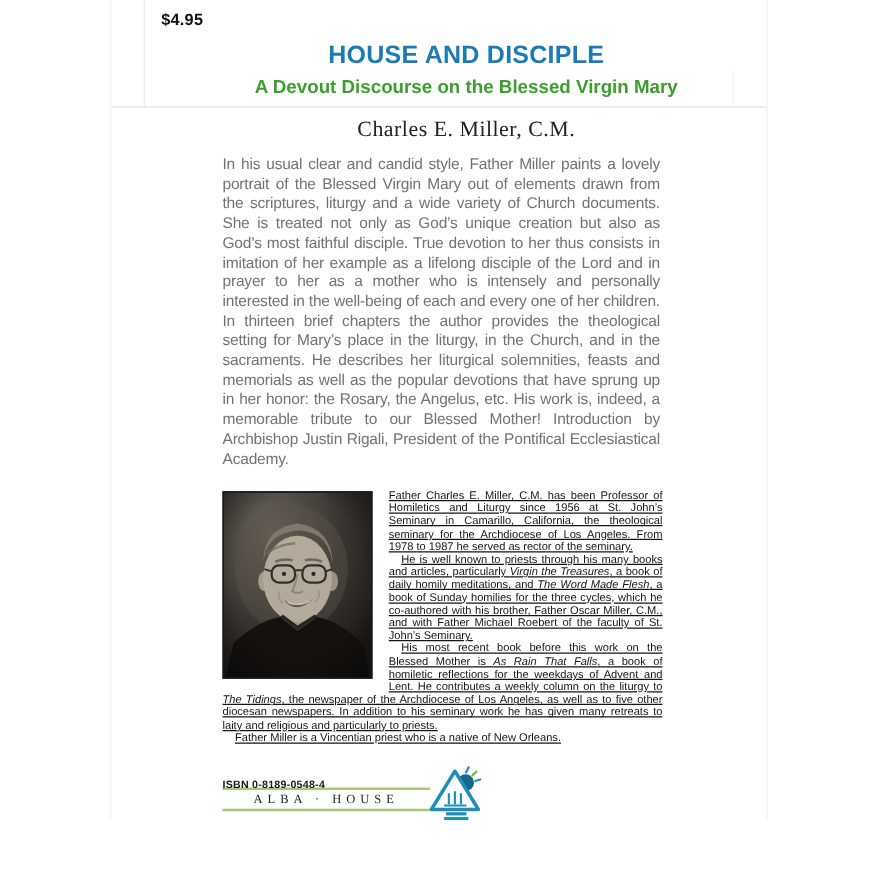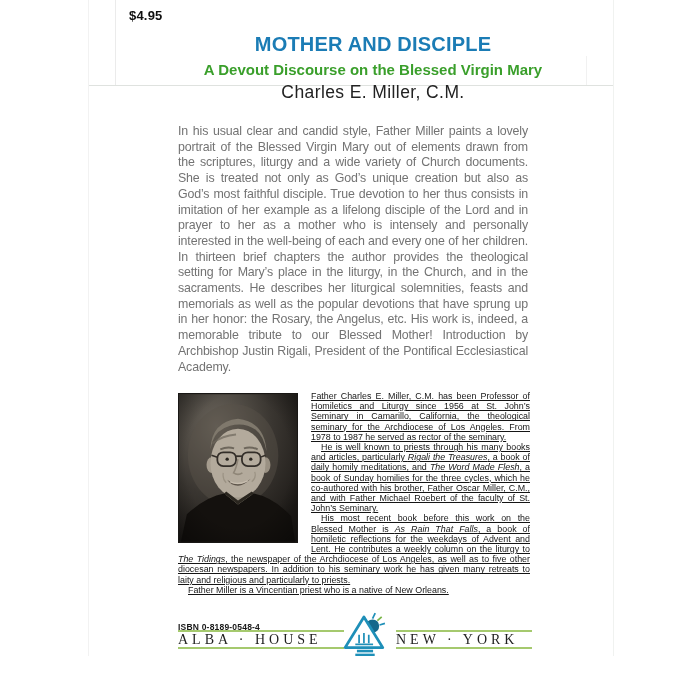--- a/index.html
+++ b/index.html
@@ -22,21 +22,21 @@
   }
 
   .headings { position:absolute; left:90px; top:33px; width:566px; text-align:center; }
   .title {
     font-size:20px; font-weight:bold; color:#1b7cb5; letter-spacing:.2px; line-height:22px;
   }
   .subtitle {
     margin-top:5px; font-size:15px; font-weight:bold; color:#3a9f2b; line-height:19px;
   }
   .author {
-    margin-top:2px; font-size:17.5px; font-weight:normal; color:#222; letter-spacing:.4px; line-height:22px;
+    margin-top:13px; font-size:17.5px; font-weight:normal; color:#222; letter-spacing:.4px; line-height:22px;font-family:Liberation Serif, serif;
   }
 
   .blurb {
     position:absolute; left:178px; top:124px; width:350px;
     font-size:12.4px; line-height:15.7px; letter-spacing:-0.15px;
     text-align:justify; color:#737373;
   }
 
   .bio {
     position:absolute; left:178px; top:391px; width:352px;
@@ -48,22 +48,22 @@
   .photo-wrap {
     float:left; width:120px; height:150px; margin:2px 13px 6px 0;
     border:1px solid #191715; box-sizing:border-box; background:#242019;
   }
   .photo-wrap svg { display:block; width:100%; height:100%; }
 
   .banner { position:absolute; left:178px; top:630px; width:354px; height:26px; }
   .banner-seg {
     position:absolute; top:0; height:15px; line-height:15px;
     border-top:2px solid #a5c96e; border-bottom:2px solid #a5c96e;
-    text-align:left; font-family:"Liberation Serif", serif;
-    font-size:14px; letter-spacing:4px; color:#1f1f1f; white-space:nowrap;
+    text-align:center; font-family:"Liberation Serif", serif;
+    font-size:10px; letter-spacing:4px; color:#1f1f1f; white-space:nowrap;
   }
   .seg-left  { left:0;  width:166px; }
   .seg-right { right:0; width:136px; }
   .logo-wrap { position:absolute; left:159px; top:-19px; width:56px; height:56px; }
   .logo-wrap svg { display:block; width:100%; height:100%; }
 
   .isbn {
     position:absolute; left:178px; top:622px;
     font-size:8.5px; font-weight:bold; letter-spacing:.2px; color:#161616;
   }
@@ -80,21 +80,21 @@
   <div class="edge rule-top"></div>
   <div class="edge edge-v1"></div>
   <div class="edge edge-v2"></div>
   <div class="edge edge-left"></div>
   <div class="edge edge-right"></div>
   <div class="edge edge-bottom"></div>
 
   <div class="price">$4.95</div>
 
   <div class="headings">
-    <div class="title">MOTHER AND DISCIPLE</div>
+    <div class="title">HOUSE AND DISCIPLE</div>
     <div class="subtitle">A Devout Discourse on the Blessed Virgin Mary</div>
     <div class="author">Charles E. Miller, C.M.</div>
   </div>
 
   <div class="blurb">In his usual clear and candid style, Father Miller paints a lovely portrait of the Blessed Virgin Mary out of elements drawn from the scriptures, liturgy and a wide variety of Church documents. She is treated not only as God’s unique creation but also as God’s most faithful disciple. True devotion to her thus consists in imitation of her example as a lifelong disciple of the Lord and in prayer to her as a mother who is intensely and personally interested in the well-being of each and every one of her children. In thirteen brief chapters the author provides the theological setting for Mary’s place in the liturgy, in the Church, and in the sacraments. He describes her liturgical solemnities, feasts and memorials as well as the popular devotions that have sprung up in her honor: the Rosary, the Angelus, etc. His work is, indeed, a memorable tribute to our Blessed Mother! Introduction by Archbishop Justin Rigali, President of the Pontifical Ecclesiastical Academy.</div>
 
   <div class="bio">
     <div class="photo-wrap">
       <svg viewBox="0 0 120 150" xmlns="http://www.w3.org/2000/svg">
         <defs>
@@ -127,28 +127,27 @@
         <path d="M60 66 Q58 76 55.5 80 Q60 83 64.5 80" stroke="#8f8678" stroke-width="1.6" fill="none"></path>
         <path d="M49 87 Q60 96 73 86 Q66 93 60 93 Q53 93 49 87 Z" fill="#5d544a"></path>
         <path d="M52 89 Q60 93 70 88" stroke="#cfc6b6" stroke-width="1.4" fill="none" opacity="0.8"></path>
         <path d="M45 80 Q44 86 48 90 M77 79 Q79 85 74 89" stroke="#958c7d" stroke-width="1.2" fill="none" opacity="0.8"></path>
         <path d="M2 150 L8 122 Q28 104 46 101 L60 112 L76 101 Q96 105 114 124 L118 150 Z" fill="#14110e"></path>
         <path d="M46 101 L60 112 L76 101 L74 99 L60 108 L48 99 Z" fill="#2a261f"></path>
         <rect x="0" y="0" width="120" height="150" fill="url(#vig)"></rect>
       </svg>
     </div>
     <p>Father Charles E. Miller, C.M. has been Professor of Homiletics and Liturgy since 1956 at St. John’s Seminary in Camarillo, California, the theological seminary for the Archdiocese of Los Angeles. From 1978 to 1987 he served as rector of the seminary.</p>
-    <p class="indent">He is well known to priests through his many books and articles, particularly <i>Rigali the Treasures</i>, a book of daily homily meditations, and <i>The Word Made Flesh</i>, a book of Sunday homilies for the three cycles, which he co-authored with his brother, Father Oscar Miller, C.M., and with Father Michael Roebert of the faculty of St. John’s Seminary.</p>
+    <p class="indent">He is well known to priests through his many books and articles, particularly <i>Virgin the Treasures</i>, a book of daily homily meditations, and <i>The Word Made Flesh</i>, a book of Sunday homilies for the three cycles, which he co-authored with his brother, Father Oscar Miller, C.M., and with Father Michael Roebert of the faculty of St. John’s Seminary.</p>
     <p class="indent">His most recent book before this work on the Blessed Mother is <i>As Rain That Falls</i>, a book of homiletic reflections for the weekdays of Advent and Lent. He contributes a weekly column on the liturgy to <i>The Tidings</i>, the newspaper of the Archdiocese of Los Angeles, as well as to five other diocesan newspapers. In addition to his seminary work he has given many retreats to laity and religious and particularly to priests.</p>
     <p class="indent">Father Miller is a Vincentian priest who is a native of New Orleans.</p>
   </div>
 
   <div class="banner">
     <div class="banner-seg seg-left">ALBA · HOUSE</div>
-    <div class="banner-seg seg-right">NEW · YORK</div>
     <div class="logo-wrap">
       <svg viewBox="0 0 52 52" xmlns="http://www.w3.org/2000/svg">
 
         <path d="M33 7 L35.5 2" stroke="#1e8fb8" stroke-width="1.6" fill="none"></path>
         <path d="M37.5 9 L41.5 5.5" stroke="#7ab648" stroke-width="1.6" fill="none"></path>
         <path d="M39.5 13 L44.5 11.5" stroke="#1e8fb8" stroke-width="1.6" fill="none"></path>
 
         <circle cx="33" cy="14" r="6.2" fill="#14688c"></circle>
 
         <path d="M25 5.5 L42.5 34 L7.5 34 Z" fill="#ffffff" stroke="#1e8fb8" stroke-width="2.6" stroke-linejoin="round"></path>

